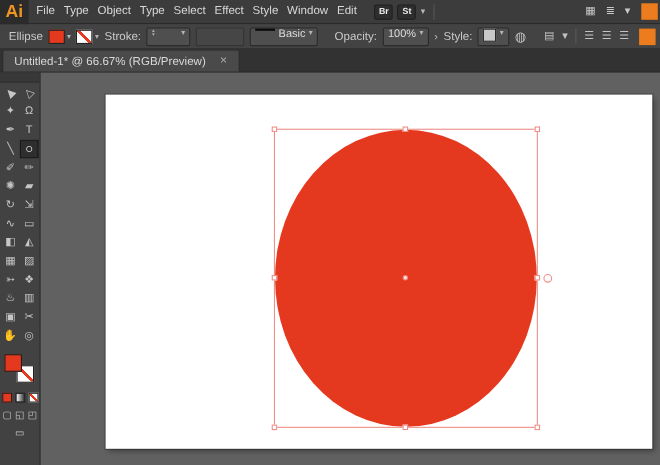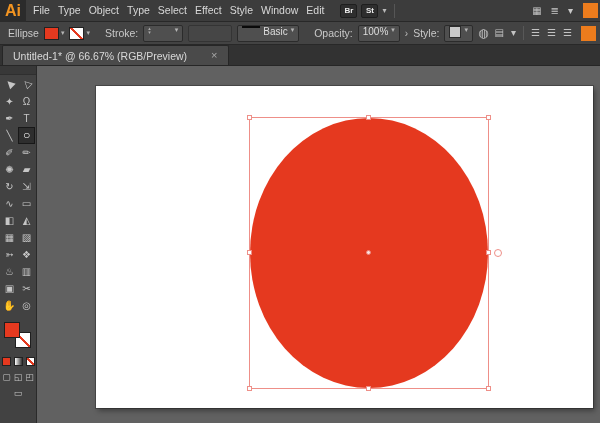--- a/index.html
+++ b/index.html
@@ -40,21 +40,21 @@
   .brushline{width:18px;border-top:2px solid #0a0a0a;}
   .flyout{color:#bbb;font-size:10px;}
   .minisw{width:12px;height:12px;background:#c9c9c9;border:1px solid #2b2b2b;}
   .opticons{display:flex;align-items:center;gap:7px;margin-left:auto;margin-right:4px;}
   .opticon{color:#c3c3c3;font-size:10px;line-height:10px;}
   .optsep{width:1px;height:14px;background:#585858;}
 
   
   .tabbar{height:21px;background:#323232;border-bottom:1px solid #262626;display:flex;align-items:flex-end;}
   .tab{height:20px;background:#4a4a4a;border:1px solid #262626;border-bottom:none;border-radius:2px 2px 0 0;
-       display:flex;align-items:center;gap:24px;padding:0 10px;margin-left:2px;font-size:10.5px;color:#d9d9d9;}
+       display:flex;align-items:center;gap:13px;padding:0 10px;margin-left:2px;font-size:10.5px;color:#d9d9d9;}
   .tab .close{color:#a8a8a8;font-size:11px;line-height:11px;}
 
   
   .main{display:flex;height:357px;}
 
   
   .toolbar{width:37px;background:#424242;border-right:1px solid #2a2a2a;display:flex;flex-direction:column;
            align-items:center;flex:none;}
   .tgrip{width:100%;height:9px;background:#383838;border-bottom:1px solid #2f2f2f;}
   .tools{display:grid;grid-template-columns:17px 17px;justify-content:center;margin-top:1px;}
@@ -123,21 +123,21 @@
   <div class="optionsbar">
     <span class="optlabel">Ellipse</span>
     <span class="swbtn">
       <span class="sw red"></span>
       <span class="car">▾</span>
     </span>
     <span class="swbtn">
       <span class="sw none"></span>
       <span class="car">▾</span>
     </span>
-    <span class="optlabel" style="margin-left:10px;">Stroke:</span>
+    <span class="optlabel" style="">Stroke:</span>
     <span class="combo strokew">
       <span class="stepper">
         <span>▴</span>
           <span>▾</span>
       </span>
       <span class="car">▾</span>
     </span>
     <span class="combo disabled"></span>
     <span class="combo">
       <span class="brushline"></span>

